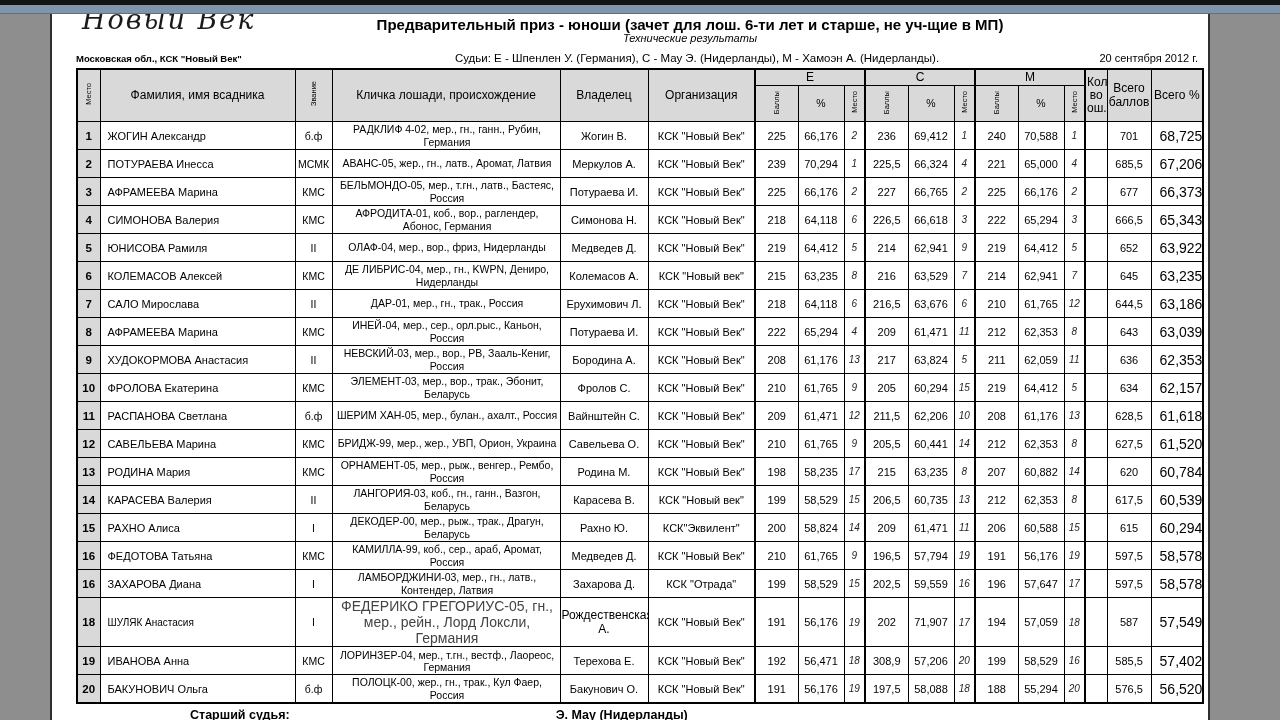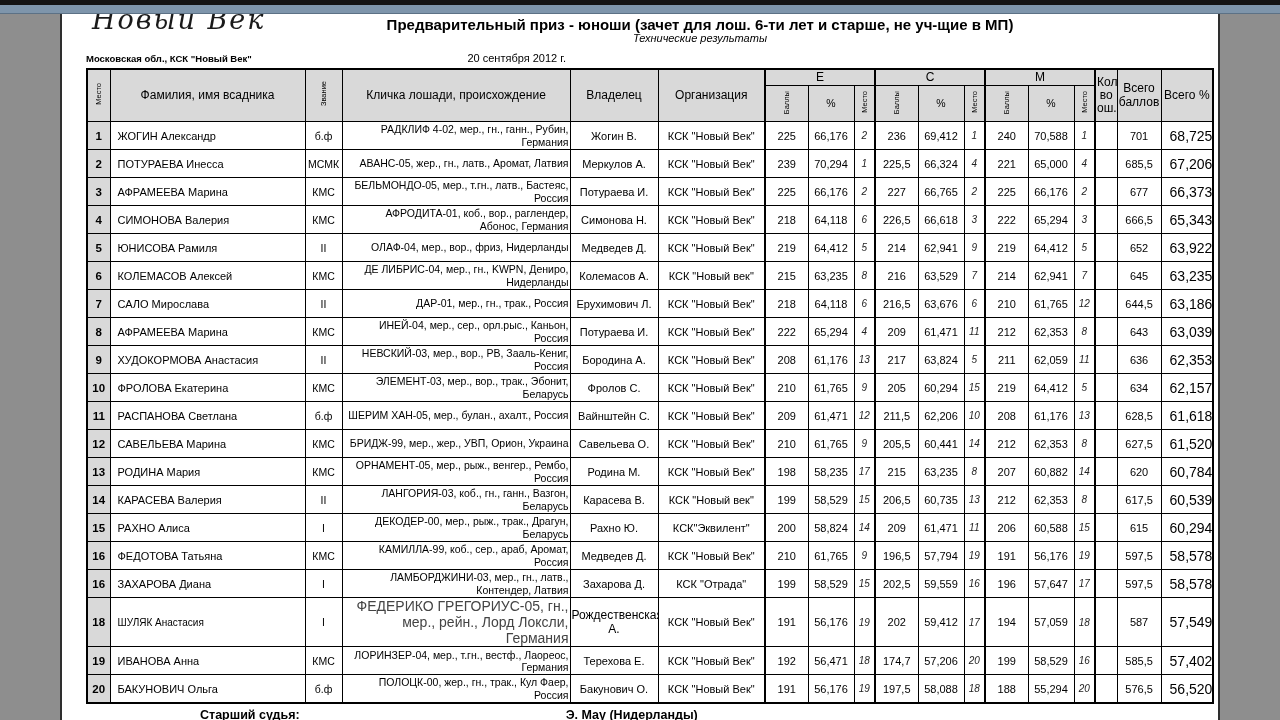--- a/index.html
+++ b/index.html
@@ -8,21 +8,21 @@
     background:#8e8e8e;
     font-family:"Liberation Sans", sans-serif;
     color:#000;
     position:relative;
   }
   .bar-top { position:absolute; left:0; top:0; width:1280px; height:5px; background:#141414; }
   .bar-accent { position:absolute; left:0; top:5px; width:1280px; height:9px; background:#7e95ab; border-bottom:1px solid #5c7185; box-sizing:border-box; }
   .gutter-left  { position:absolute; left:0; top:14px; width:62px; height:706px; background:#8e8e8e; }
   .gutter-right { position:absolute; left:1222px; top:14px; width:58px; height:706px; background:#8e8e8e; }
   .page {
-    position:absolute; left:60px; top:14px; width:1160px; height:706px;
+    position:absolute; left:50px; top:14px; width:1160px; height:706px;
     background:#ffffff; box-sizing:border-box;
     border-left:2px solid #2e2e2e; border-right:2px solid #2e2e2e;
     overflow:hidden;
   }
   .header-area { position:relative; height:18px; }
   .logo {
     position:absolute; left:30px; top:-10px;
     font-family:"DejaVu Serif", serif; font-style:italic;
     font-size:27px; letter-spacing:2px; color:#1a1a1a; white-space:nowrap;
   }
@@ -46,21 +46,21 @@
   .th-err { font-size:7.5px; }
   .th-total { font-size:9.5px; }
   .th-totalpct { font-size:10.5px; }
   .group-start { border-left:2px solid #000 !important; }
 
   .results tbody tr { height:28px; }
   .results tbody td { text-align:center; font-size:11px; vertical-align:middle; }
   .results td.col-place { background:#d9d9d9; font-weight:bold; font-size:11.5px; }
   .results td.col-rider { text-align:left; padding-left:7px; font-size:11px; white-space:nowrap; }
   .results td.col-rank { font-size:10.5px; }
-  .results td.col-horse { text-align:right; padding-left:3px; font-size:10.5px; line-height:1.15; }
+  .results td.col-horse { text-align:center; padding-left:3px; font-size:10.5px; line-height:1.15; }
   .results td.col-owner, .results td.col-org { font-size:11px; }
   .results td.col-subplace { font-style:italic; font-size:10px; color:#222; }
   .results td.col-totalpct { font-weight:normal; font-size:14px;padding-left:8px; }
   .results tbody tr.compact td.col-rider { font-size:10px; }
   .results tbody tr.compact td.col-horse { font-size:14px; color:#444; }
   .results tbody tr.compact td.col-owner { font-size:12px; }
 
   .footer { display:flex; align-items:flex-end; margin:2px 0 0 138px; font-weight:bold; font-size:12.5px; }
   .sig-line { width:258px; border-bottom:2px solid #000; height:14px; margin:0 4px; }
 </style>
@@ -75,20 +75,21 @@
 <div class="page">
 
   <div class="header-area">
     <div class="logo">Новый Век</div>
     <div class="title">Предварительный приз - юноши (зачет для лош. 6-ти лет и старше, не уч-щие в МП)</div>
   </div>
   <div class="subtitle">Технические результаты</div>
 
   <div class="info-row">
     <div class="venue">Московская обл., КСК "Новый Век"</div>
+    <div class="judges">Судьи: Е - Шпенлен У. (Германия), С - Мау Э. (Нидерланды), М - Хамоэн А. (Нидерланды).</div>
     <div class="date">20 сентября 2012 г.</div>
   </div>
 
   <table class="results">
     <colgroup>
       <col style="width:23px">
         <col style="width:195px">
         <col style="width:37px">
         <col style="width:228px">
       <col style="width:88px">
@@ -478,40 +479,40 @@
           <td class="col-place">18</td>
           <td class="col-rider">ШУЛЯК Анастасия</td>
           <td class="col-rank">I</td>
           <td class="col-horse">ФЕДЕРИКО ГРЕГОРИУС-05, гн., мер., рейн., Лорд Локсли, Германия</td>
           <td class="col-owner">Рождественская А.</td>
           <td class="col-org">КСК "Новый Век"</td>
           <td class="col-score group-start">191</td>
           <td class="col-pct">56,176</td>
           <td class="col-subplace">19</td>
           <td class="col-score group-start">202</td>
-          <td class="col-pct">59,412</td>
+          <td class="col-pct">71,907</td>
           <td class="col-subplace">17</td>
           <td class="col-score group-start">194</td>
           <td class="col-pct">57,059</td>
           <td class="col-subplace">18</td>
           <td class="col-err group-start"></td>
           <td class="col-total">587</td>
           <td class="col-totalpct">57,549</td>
         </tr>
         <tr>
           <td class="col-place">19</td>
           <td class="col-rider">ИВАНОВА Анна</td>
           <td class="col-rank">КМС</td>
           <td class="col-horse">ЛОРИНЗЕР-04, мер., т.гн., вестф., Лаореос, Германия</td>
           <td class="col-owner">Терехова Е.</td>
           <td class="col-org">КСК "Новый Век"</td>
           <td class="col-score group-start">192</td>
           <td class="col-pct">56,471</td>
           <td class="col-subplace">18</td>
-          <td class="col-score group-start">174,7</td>
+          <td class="col-score group-start">308,9</td>
           <td class="col-pct">57,206</td>
           <td class="col-subplace">20</td>
           <td class="col-score group-start">199</td>
           <td class="col-pct">58,529</td>
           <td class="col-subplace">16</td>
           <td class="col-err group-start"></td>
           <td class="col-total">585,5</td>
           <td class="col-totalpct">57,402</td>
         </tr>
         <tr>

